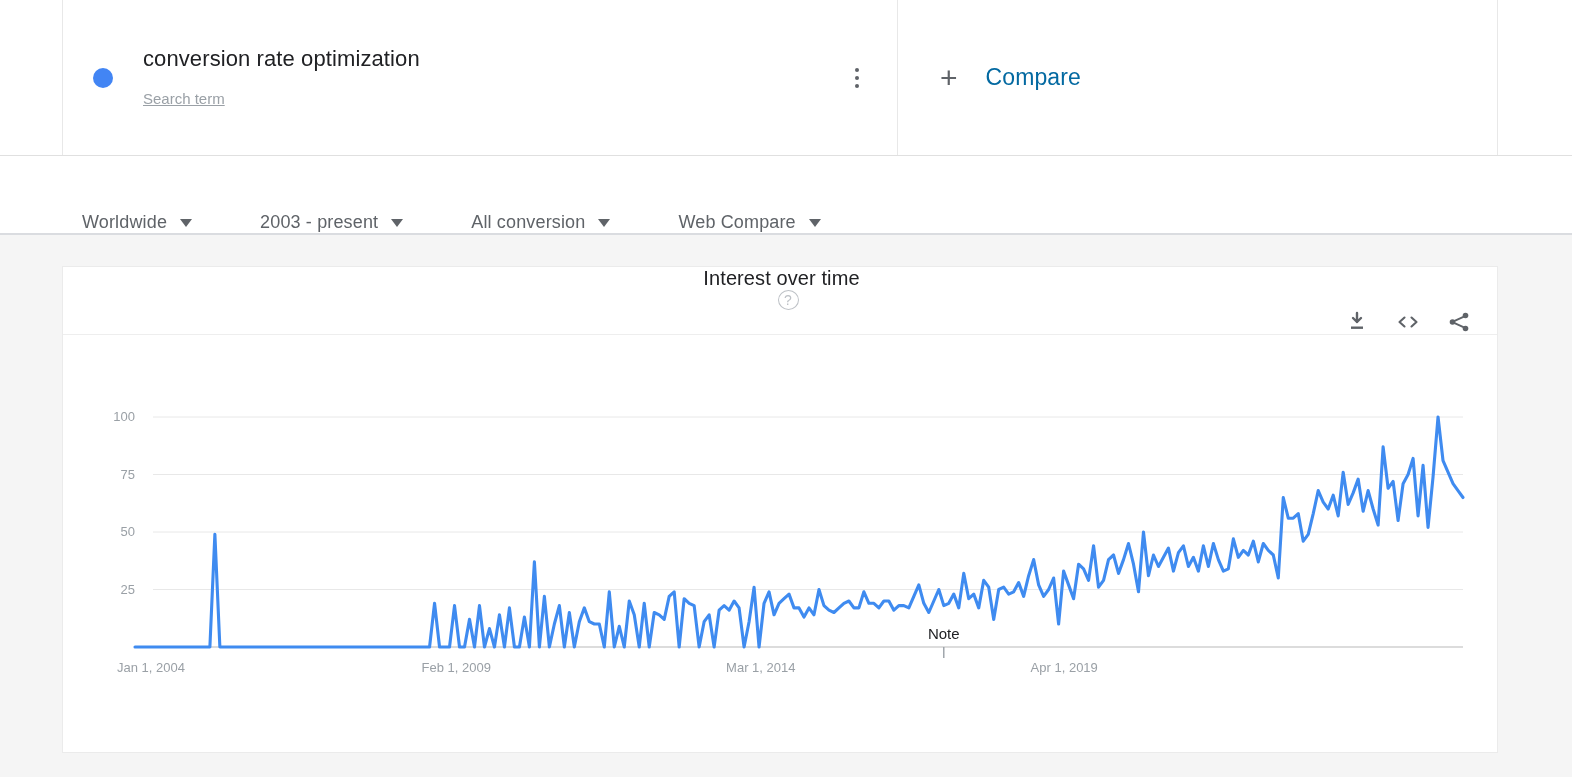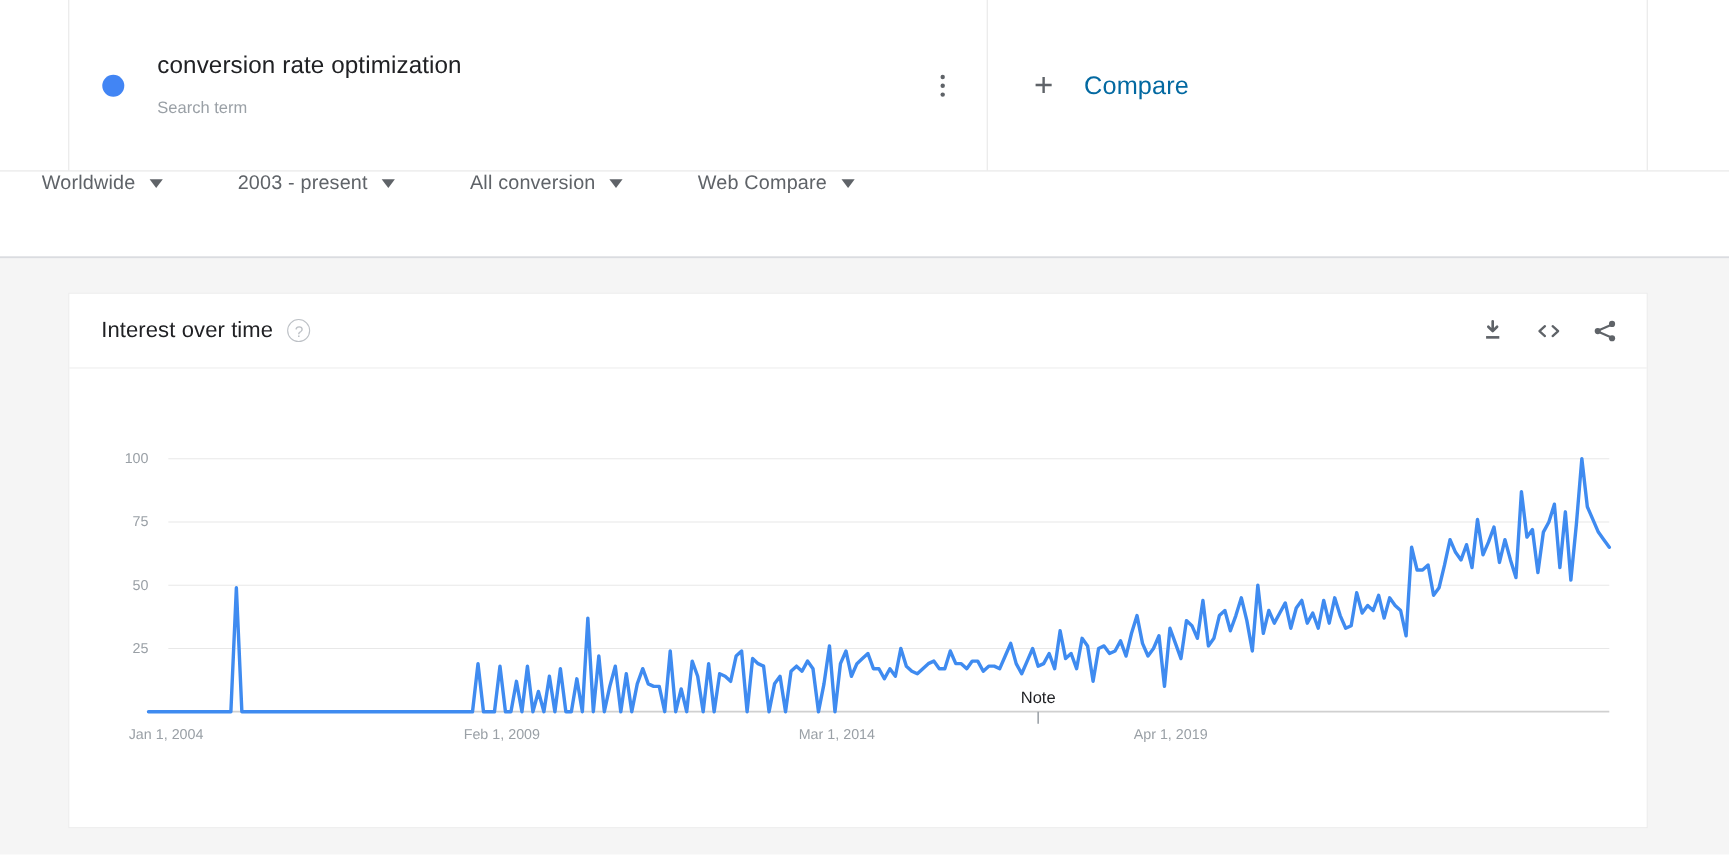--- a/index.html
+++ b/index.html
@@ -30,21 +30,21 @@
     width: 20px; height: 20px; border-radius: 50%;
     background: #4285f4; flex: 0 0 auto;
     margin-right: 30px;
   }
   .term-texts { flex: 1 1 auto; }
   .term-title {
     font-size: 22px; color: #202124; line-height: 28px;
     font-weight: 400; letter-spacing: .1px;
   }
   .term-sub {
-    font-size: 15px; color: #9aa0a6; line-height: 22px; margin-top: 15px;
+    font-size: 15px; color: #9aa0a6; line-height: 22px; margin-top: 15px; text-decoration: underline;
   }
   .kebab {
     width: 28px; height: 34px;
     display: flex; flex-direction: column;
     align-items: center; justify-content: center; gap: 4px;
     cursor: pointer;
   }
   .kebab i { width: 4px; height: 4px; border-radius: 50%; background: #5f6368; display: block; }
 
   .compare-card {
@@ -59,22 +59,22 @@
     font-size: 30px; color: #5f6368; line-height: 1;
     margin-right: 28px; font-weight: 300;
   }
   .compare-label { font-size: 23px; color: #0369a1; letter-spacing: .1px; }
 
   
   .filter-bar {
     height: 79px;
     background: #fff;
     display: flex;
-    align-items: flex-start;
-    padding-left: 38px;
+    align-items: flex-end;
+    padding-left: 82px;
     border-bottom: 2px solid #dadce0;
   }
   .filter {
     display: flex; align-items: center;
     margin-right: 68px;
     cursor: pointer;
   }
   .filter-label { font-size: 18px; color: #5f6368; letter-spacing: .15px; }
   .caret {
     width: 0; height: 0; margin-left: 13px;
@@ -95,20 +95,21 @@
     width: 1436px;
     height: 487px;
     background: #fff;
     border: 1px solid #ebebeb;
   }
   .card-header {
     height: 68px;
     display: flex; align-items: center;
     padding: 0 26px 0 29px;
     border-bottom: 1px solid #eeeeee;
+    flex-direction: column;
   }
   .card-title { font-size: 20px; color: #202124; letter-spacing: .1px; }
   .help-icon {
     width: 21px; height: 21px; border-radius: 50%;
     border: 1.6px solid #bdc1c6;
     color: #bdc1c6; font-size: 14px;
     display: flex; align-items: center; justify-content: center;
     margin-left: 13px; cursor: pointer;
   }
   .card-tools { margin-left: auto; display: flex; align-items: center; gap: 26px; }

